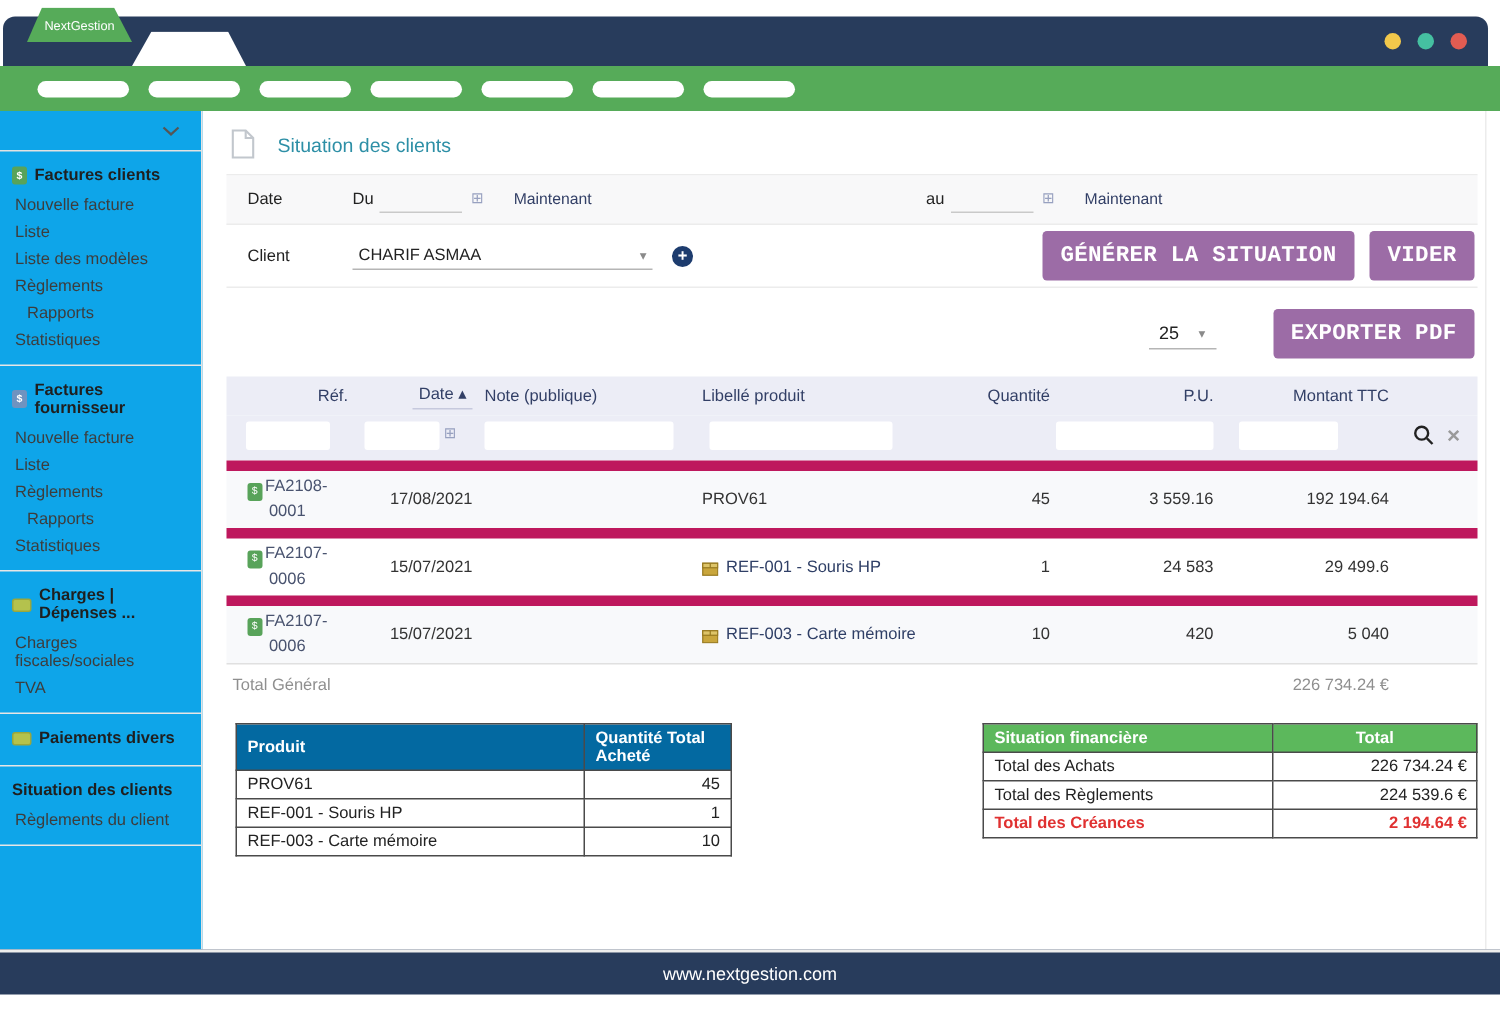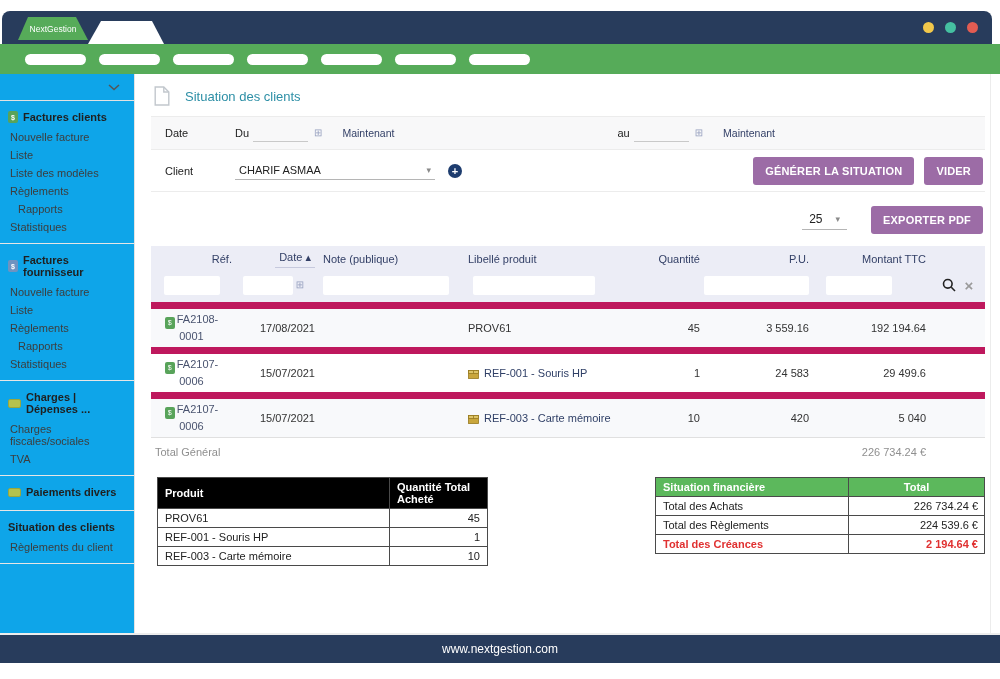--- a/index.html
+++ b/index.html
@@ -5,21 +5,21 @@
   :root{
     --navy:#283c5c; --green:#56ab59; --purple:#9c6ca6; --teal:#2d8fa6;
     --lav:#ecedf6; --hdr-text:#323f66;
   }
   *{box-sizing:border-box;margin:0;padding:0}
   body{background:#fff;font-family:"Liberation Sans",sans-serif}
   .page{position:relative;width:1000px;height:679px;background:#fff;overflow:hidden}
 
   
   .topbar{position:absolute;top:11px;left:2px;right:8px;height:33px;background:var(--navy);border-radius:8px 8px 0 0}
-  .brand-tab{position:absolute;left:16px;bottom:4px;width:70px;height:23px;background:var(--green);
+  .brand-tab{position:absolute;left:16px;bottom:16px;width:70px;height:23px;background:var(--green);
     clip-path:polygon(10px 0,calc(100% - 12px) 0,100% 100%,0 100%);
     color:#fff;font-size:8.5px;display:flex;align-items:center;justify-content:center}
   .ghost-tab{position:absolute;left:86px;bottom:0;width:76px;height:23px;background:#fff;
     clip-path:polygon(13px 0,calc(100% - 12px) 0,100% 100%,0 100%)}
   .dots{position:absolute;right:14px;top:11px;display:flex;gap:11px}
   .dot{width:11px;height:11px;border-radius:50%}
   .dot.y{background:#f2c84b}.dot.g{background:#45c0a1}.dot.r{background:#e25c52}
 
   .navbar{position:absolute;top:44px;left:0;width:100%;height:30px;background:var(--green);
     display:flex;align-items:center;gap:13px;padding-left:25px}
@@ -53,25 +53,25 @@
   .underline-input{width:55px;height:17px;border:none;border-bottom:1px solid #c9c9c9;background:transparent;margin-left:4px;font-size:11px}
   .cal{margin-left:6px;color:#98a1c0;font-size:10px;line-height:1}
   .now{margin-left:20px;color:var(--hdr-text);font-size:10.5px}
   .au{margin-left:223px;color:#222}
   .select{width:200px;border-bottom:1px solid #b5b5b5;display:flex;justify-content:space-between;align-items:center;
     padding:2px 4px 3px;color:#222;cursor:pointer}
   .caret{color:#8a8a8a;font-size:9px}
   .plus-btn{margin-left:13px;width:14px;height:14px;border-radius:50%;background:#1d3c6e;color:#fff;
     display:flex;align-items:center;justify-content:center;font-size:11px;font-weight:bold;cursor:pointer}
   .btn-group{margin-left:auto;display:flex;gap:10px;padding-right:2px}
-  .btn{background:var(--purple);color:#fff;font-weight:bold;font-size:11px;padding:8px 12px;border-radius:3px;
-    border:none;cursor:pointer;font-family:Liberation Sans, sans-serif;letter-spacing:.2px}
-
-  
-  .toolbar{display:flex;justify-content:flex-end;align-items:center;gap:24px;margin-top:14px;padding-right:2px}
+  .btn{background:var(--purple);color:#fff;font-weight:bold;font-size:15px;padding:8px 12px;border-radius:3px;
+    border:none;cursor:pointer;font-family:Liberation Mono, monospace;letter-spacing:.2px}
+
+  
+  .toolbar{display:flex;justify-content:flex-end;align-items:center;gap:38px;margin-top:14px;padding-right:2px}
   .page-size{display:flex;align-items:center;gap:13px;border-bottom:1px solid #b5b5b5;padding:2px 7px 3px;font-size:12px;color:#222;cursor:pointer}
 
   
   .table{margin-top:12px}
   .trow{display:grid;grid-template-columns:81px 83px 145px 173px 67px 113px 117px 1fr;align-items:center}
   .thead{background:var(--lav);height:26px;color:var(--hdr-text)}
   .tfilter{background:var(--lav);height:30px;padding-bottom:4px}
   .cc{text-align:right}.cl{padding-left:8px}.cr{text-align:right;padding-right:4px}
   .sorted{display:inline-block;border-bottom:1px solid #c6c9dd;padding:0 4px 3px}
   .f-input{height:19px;border:none;border-radius:2px;background:#fff;font-size:11px;padding:0 4px}
@@ -85,21 +85,21 @@
   .prod-link{display:flex;align-items:center;gap:5px;color:#2f3f66;cursor:pointer}
   .ttotal{height:28px;border-top:1px solid #e0e0e0;color:#8f8f8f}
   .ttotal .lab{grid-column:1 / span 2;padding-left:4px}
   .ttotal .val{grid-column:7;text-align:right;padding-right:4px}
 
   
   .bottom-row{display:flex;align-items:flex-start;margin-top:12px}
   table.mini{border-collapse:collapse;font-size:11px;color:#222}
   table.mini th,table.mini td{border:1px solid #4a4a4a;padding:3px 7px}
   .products{margin-left:6px;width:331px}
-  .products th{background:#000000;color:#fff;text-align:left;font-size:11px;padding:4px 8px}
+  .products th{background:#0369a1;color:#fff;text-align:left;font-size:11px;padding:4px 8px}
   .products th.qh{width:98px}
   .products td.num{text-align:right}
   .finance{margin-left:167px;width:330px}
   .finance th{background:#5cb85c;color:#fff;font-size:11px;padding:3px 8px}
   .finance th.fh{text-align:left;width:193px}
   .finance td.num{text-align:right;padding-right:6px}
   .finance tr.danger td{color:#e03131;font-weight:bold}
 
   .footer{position:absolute;left:0;right:0;top:633px;height:30px;background:var(--navy);border-top:2px solid #ededed;
     color:#fff;display:flex;align-items:center;justify-content:center;font-size:12px}

